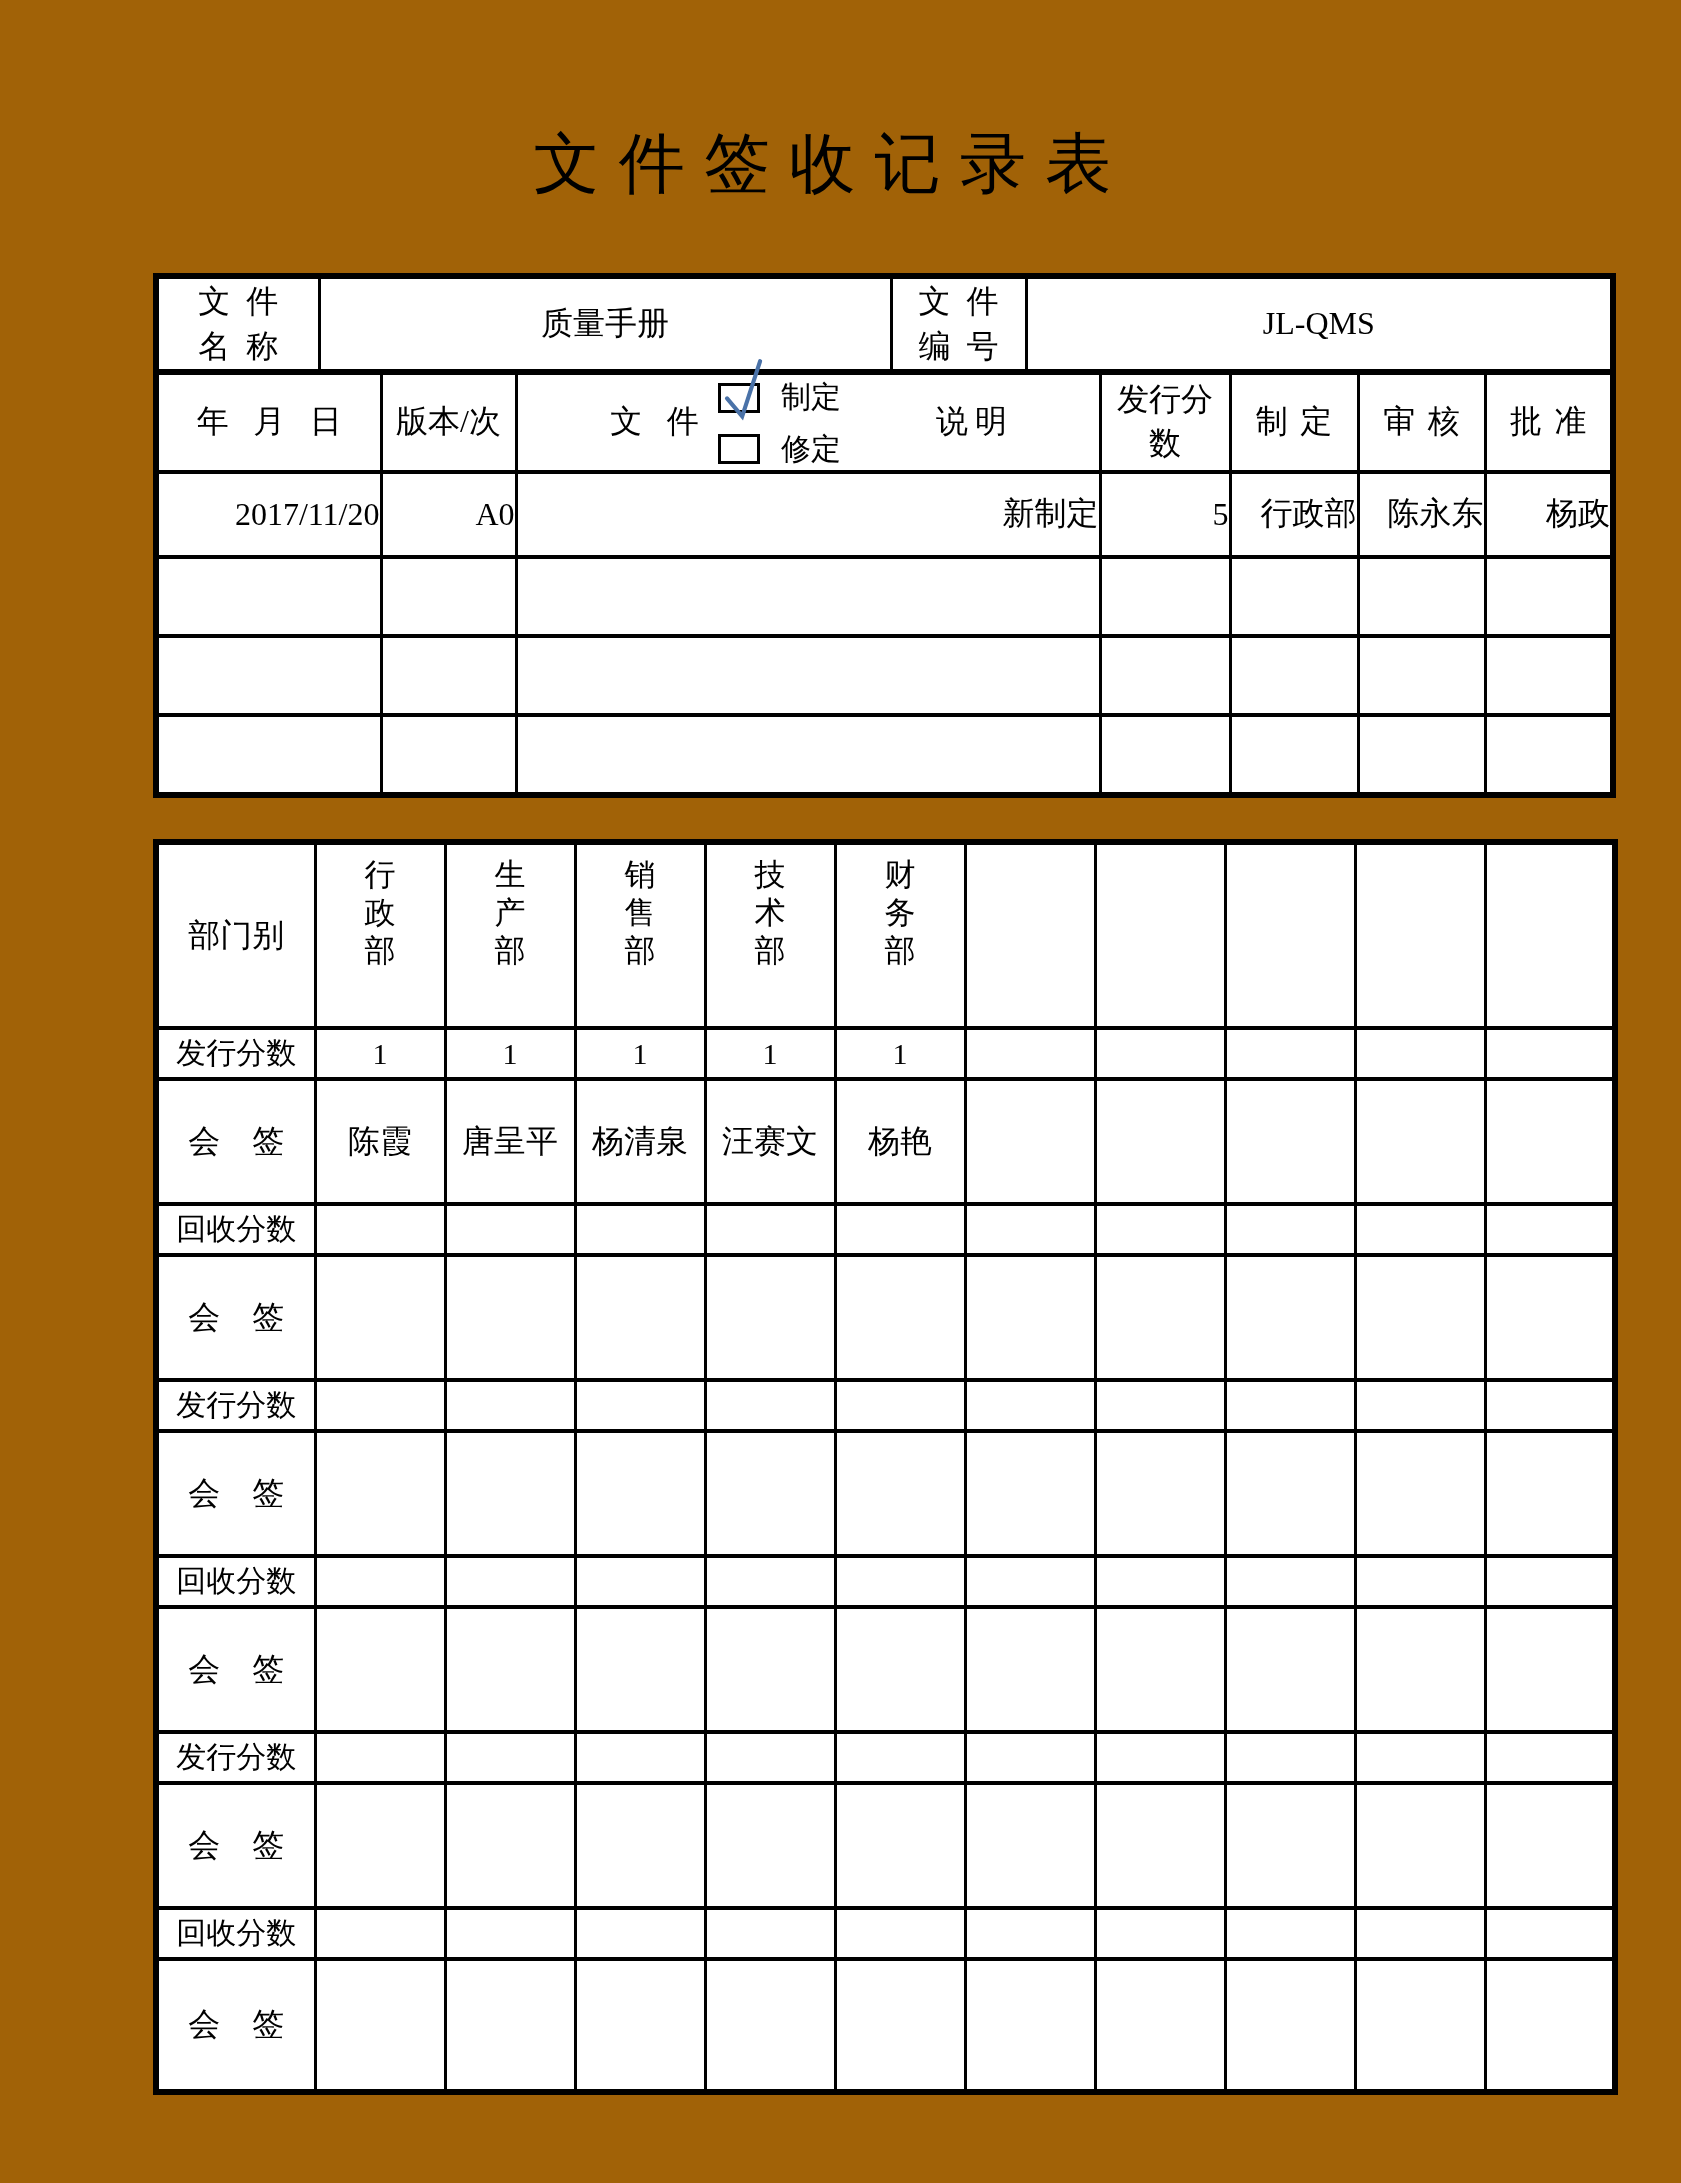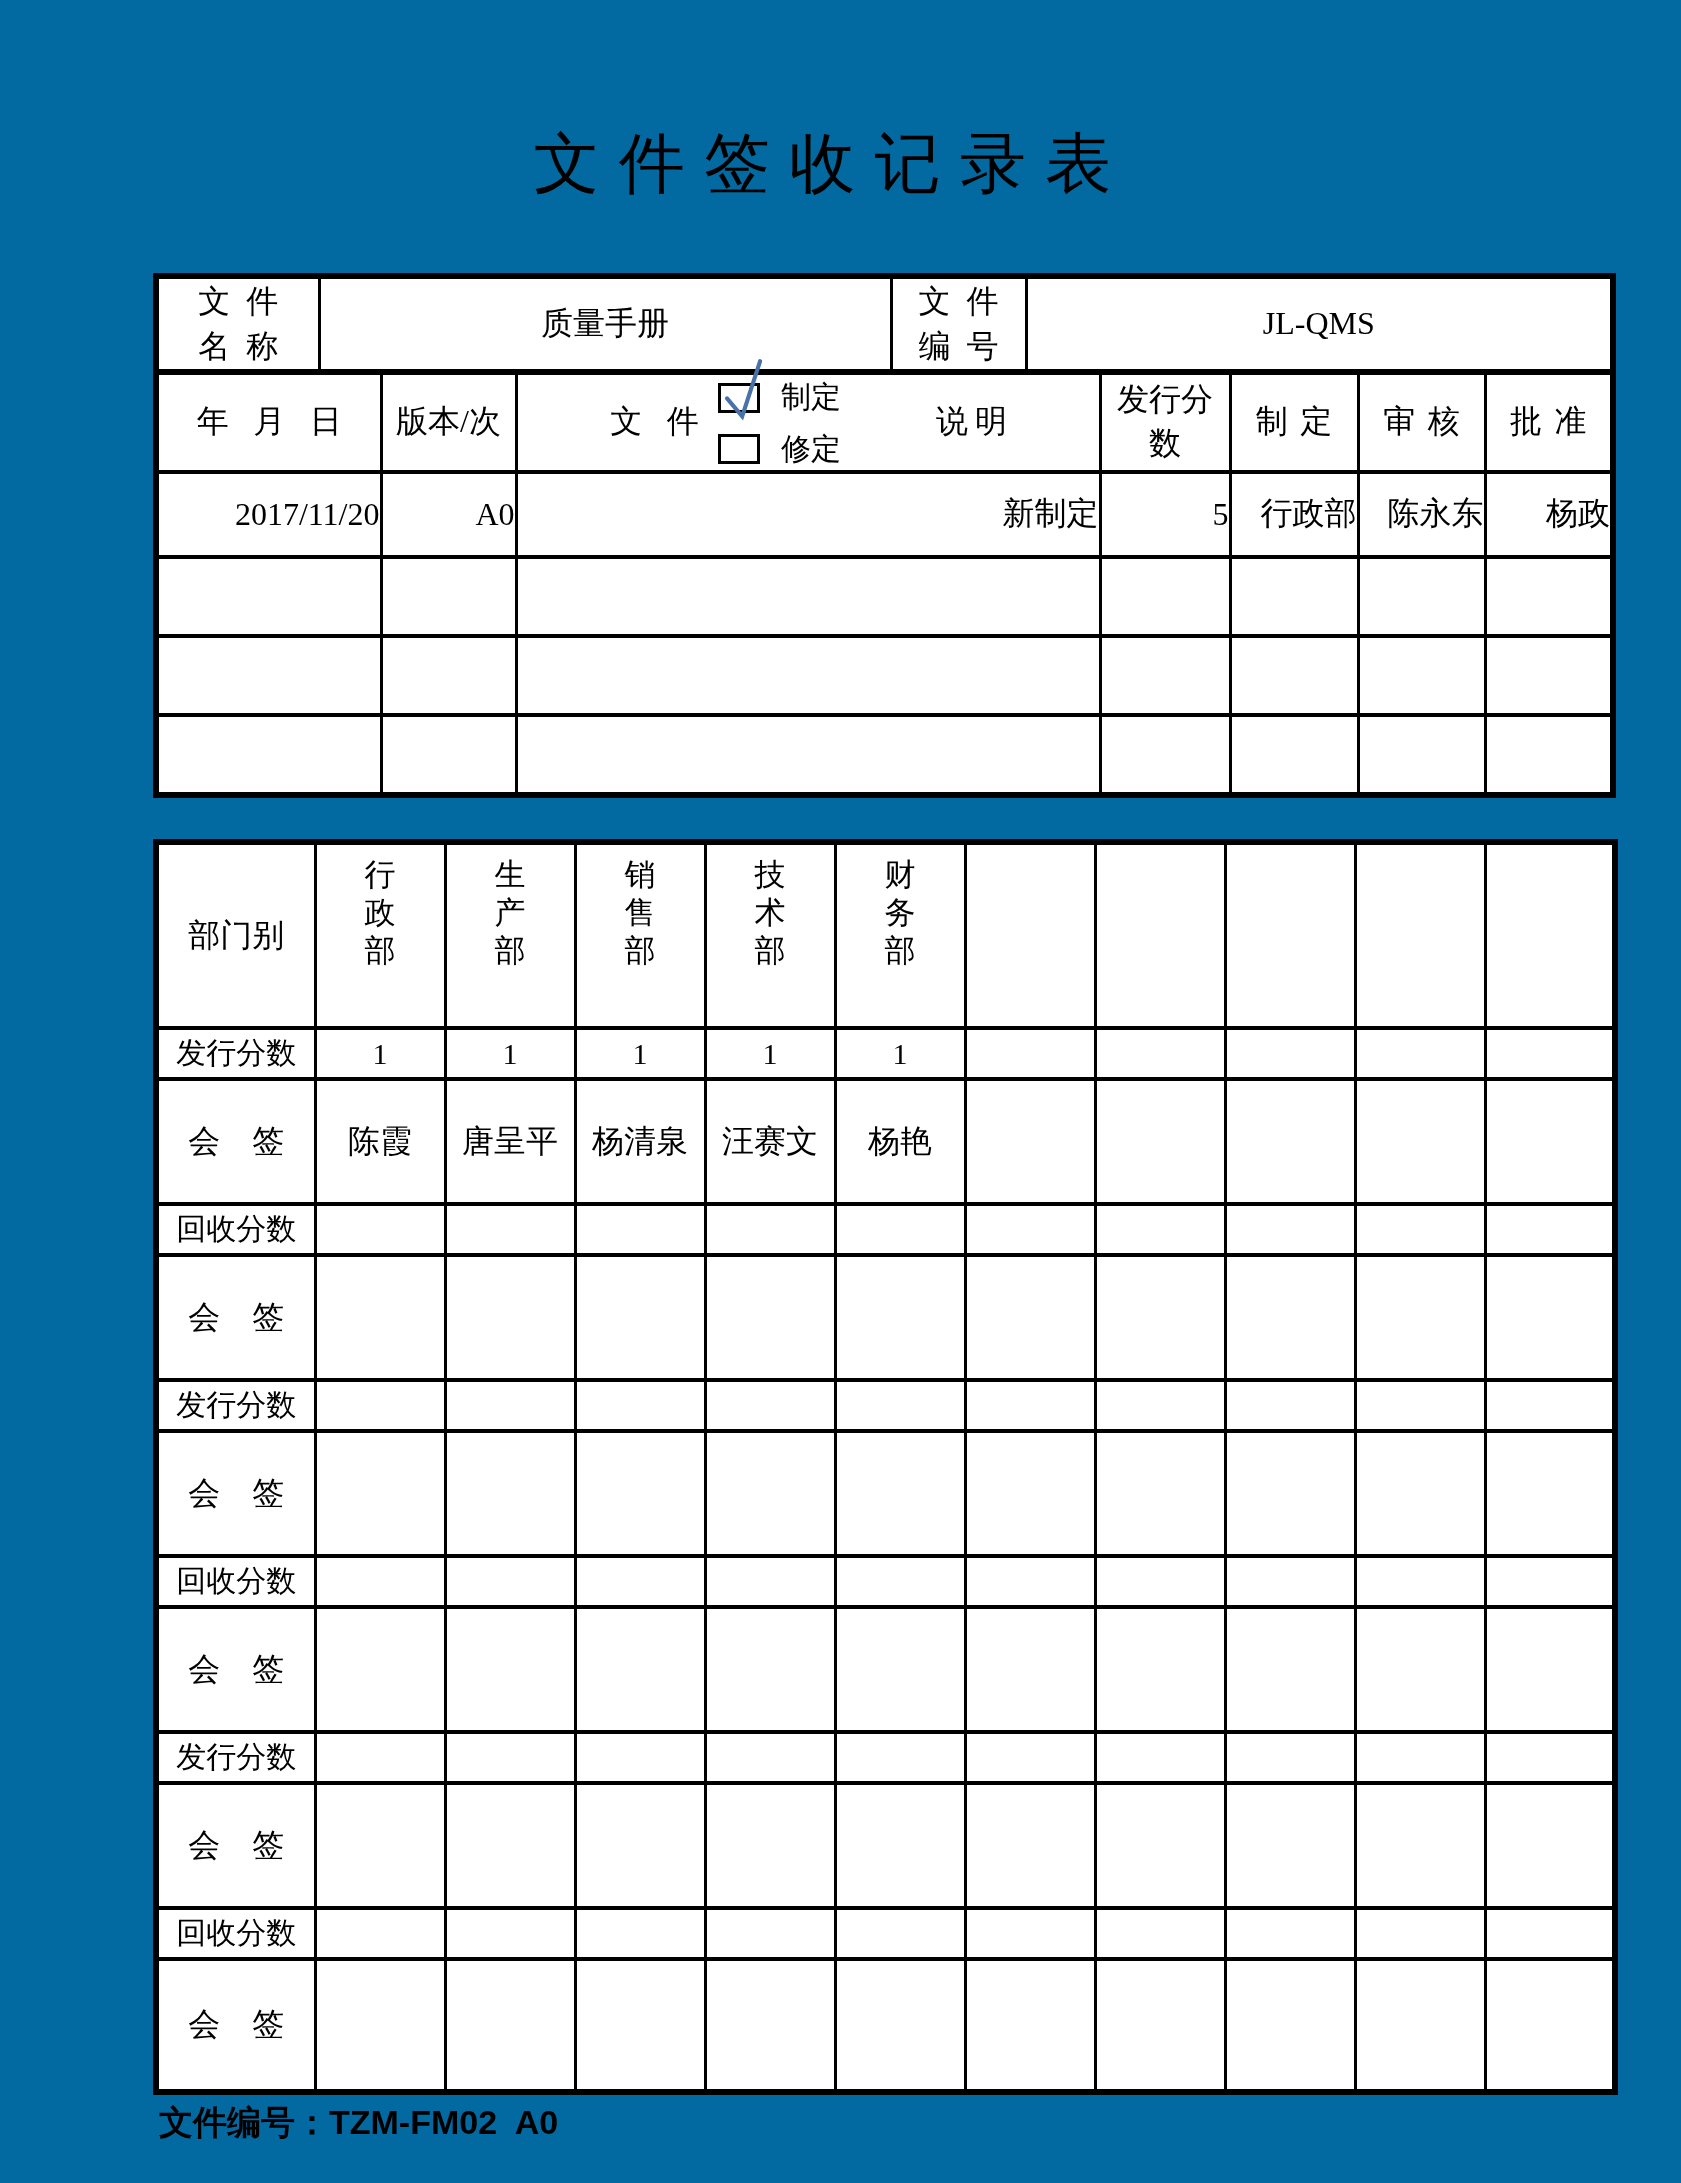--- a/index.html
+++ b/index.html
@@ -11,21 +11,21 @@
     width: 1682px;
     height: 2183px;
     font-family: "Liberation Serif", "DejaVu Serif", serif;
     color: #000000;
     position: relative;
     overflow: hidden;
   }
   .page {
     position: absolute;
     inset: 0;
-    background: #0369a1;
+    background: #a16207;
     text-decoration: underline;
   }
   .title {
     position: absolute;
     top: 119px;
     left: 0;
     width: 1646px;
     text-align: center;
     font-size: 66px;
     font-weight: 400;
@@ -437,16 +437,15 @@
             <td></td>
             <td></td>
             <td></td>
             <td></td>
             <td></td>
           </tr>
         </tbody>
     </table>
   </div>
 
-  <div class="footer">文件编号：TZM-FM02  A0</div>
 
 </div>
 
 
 </body></html>

